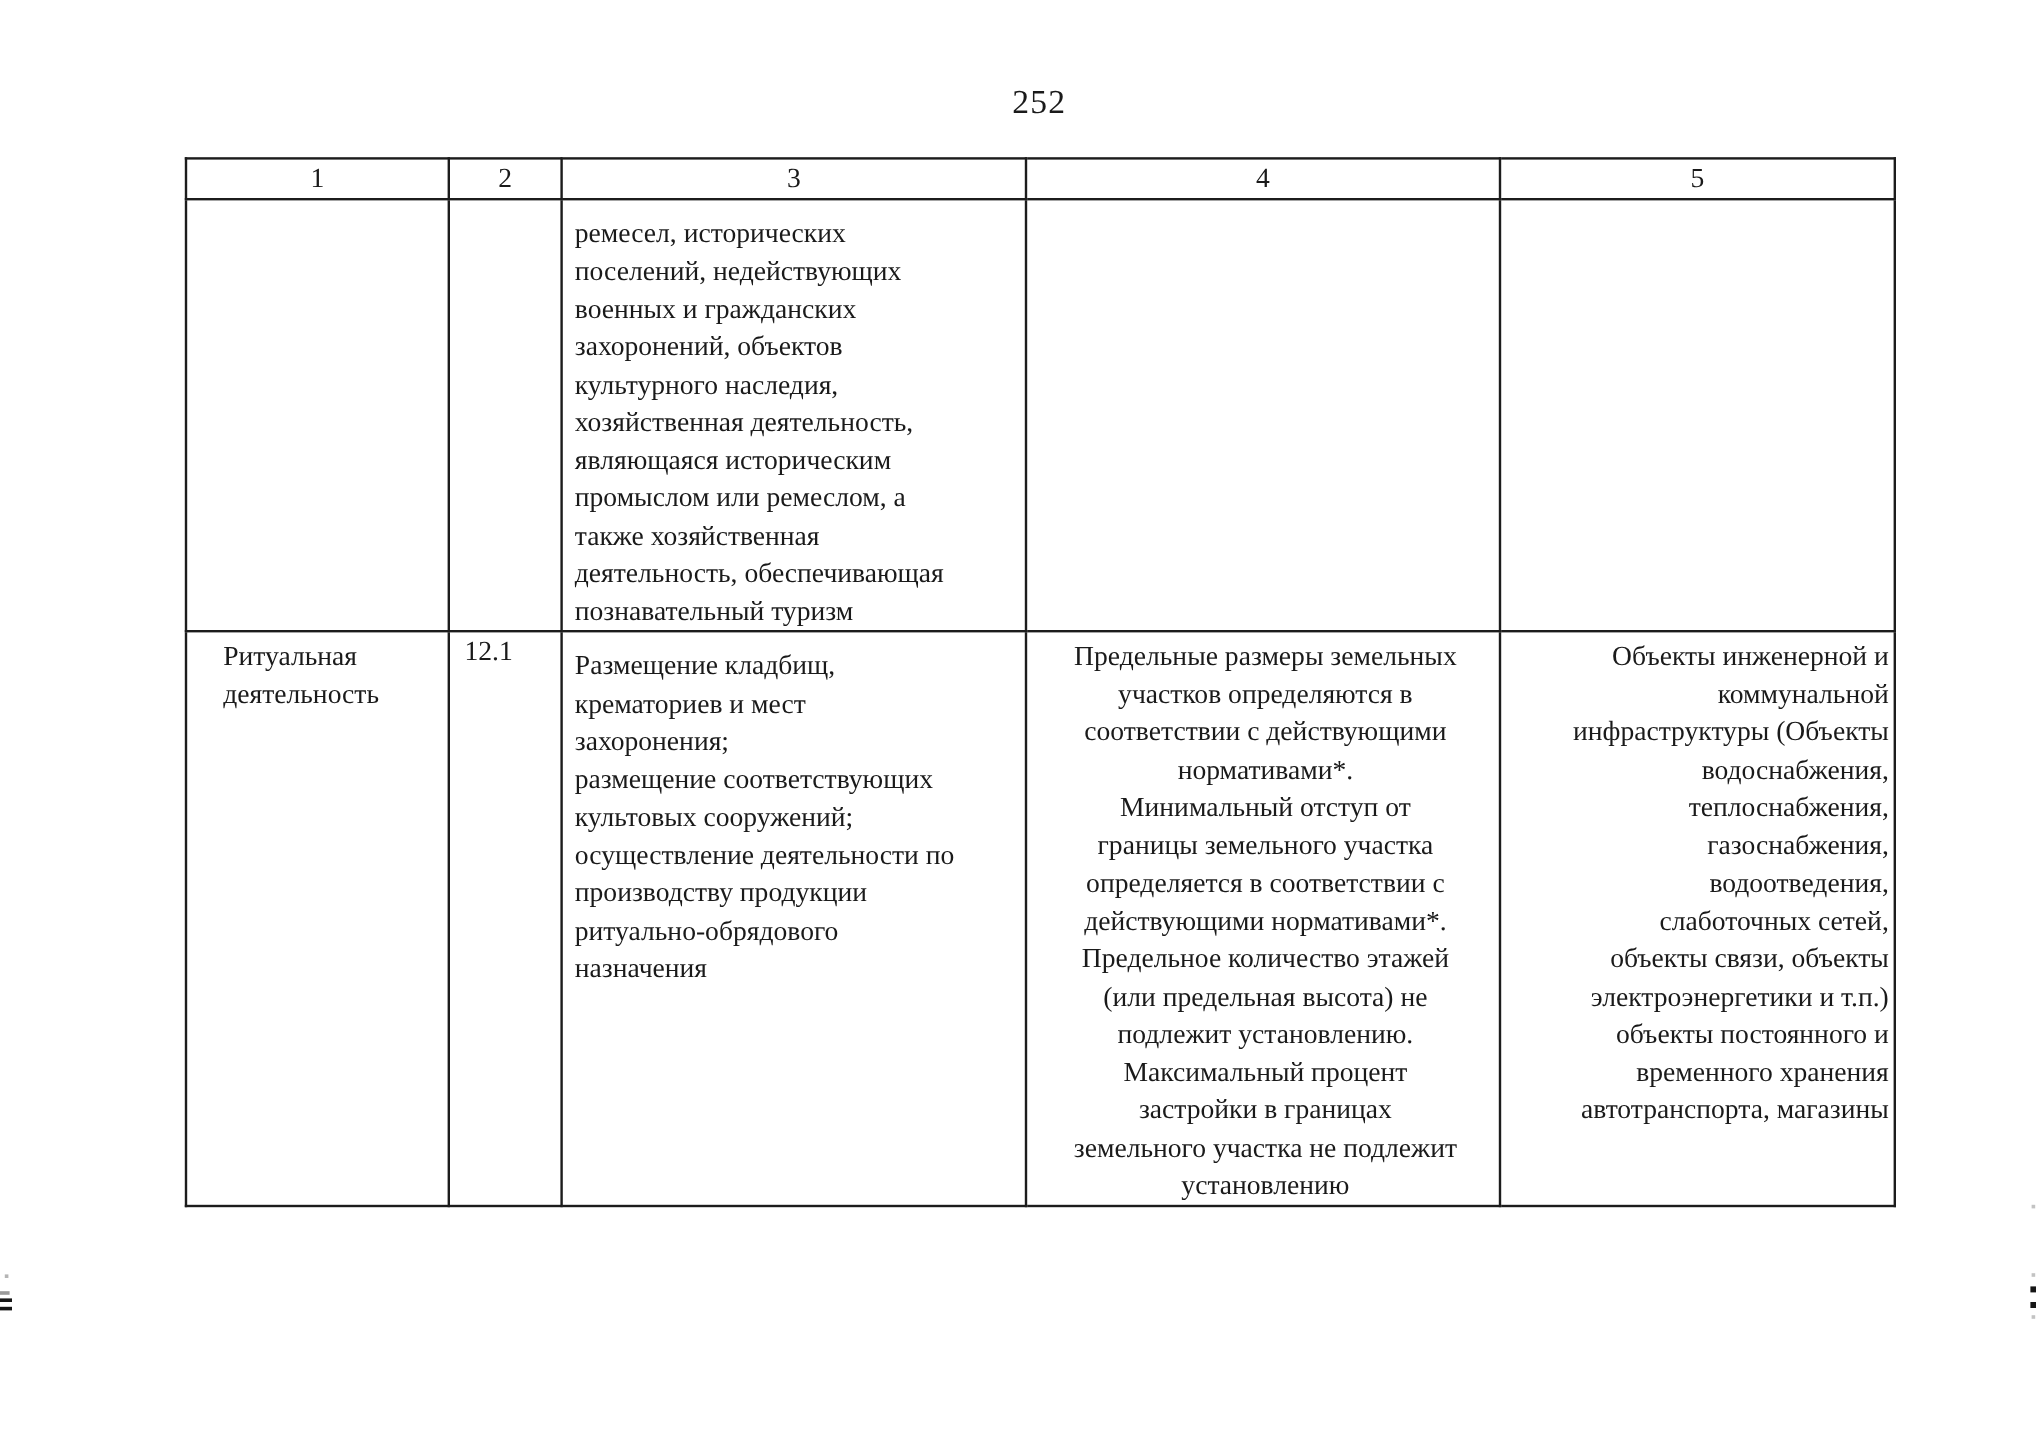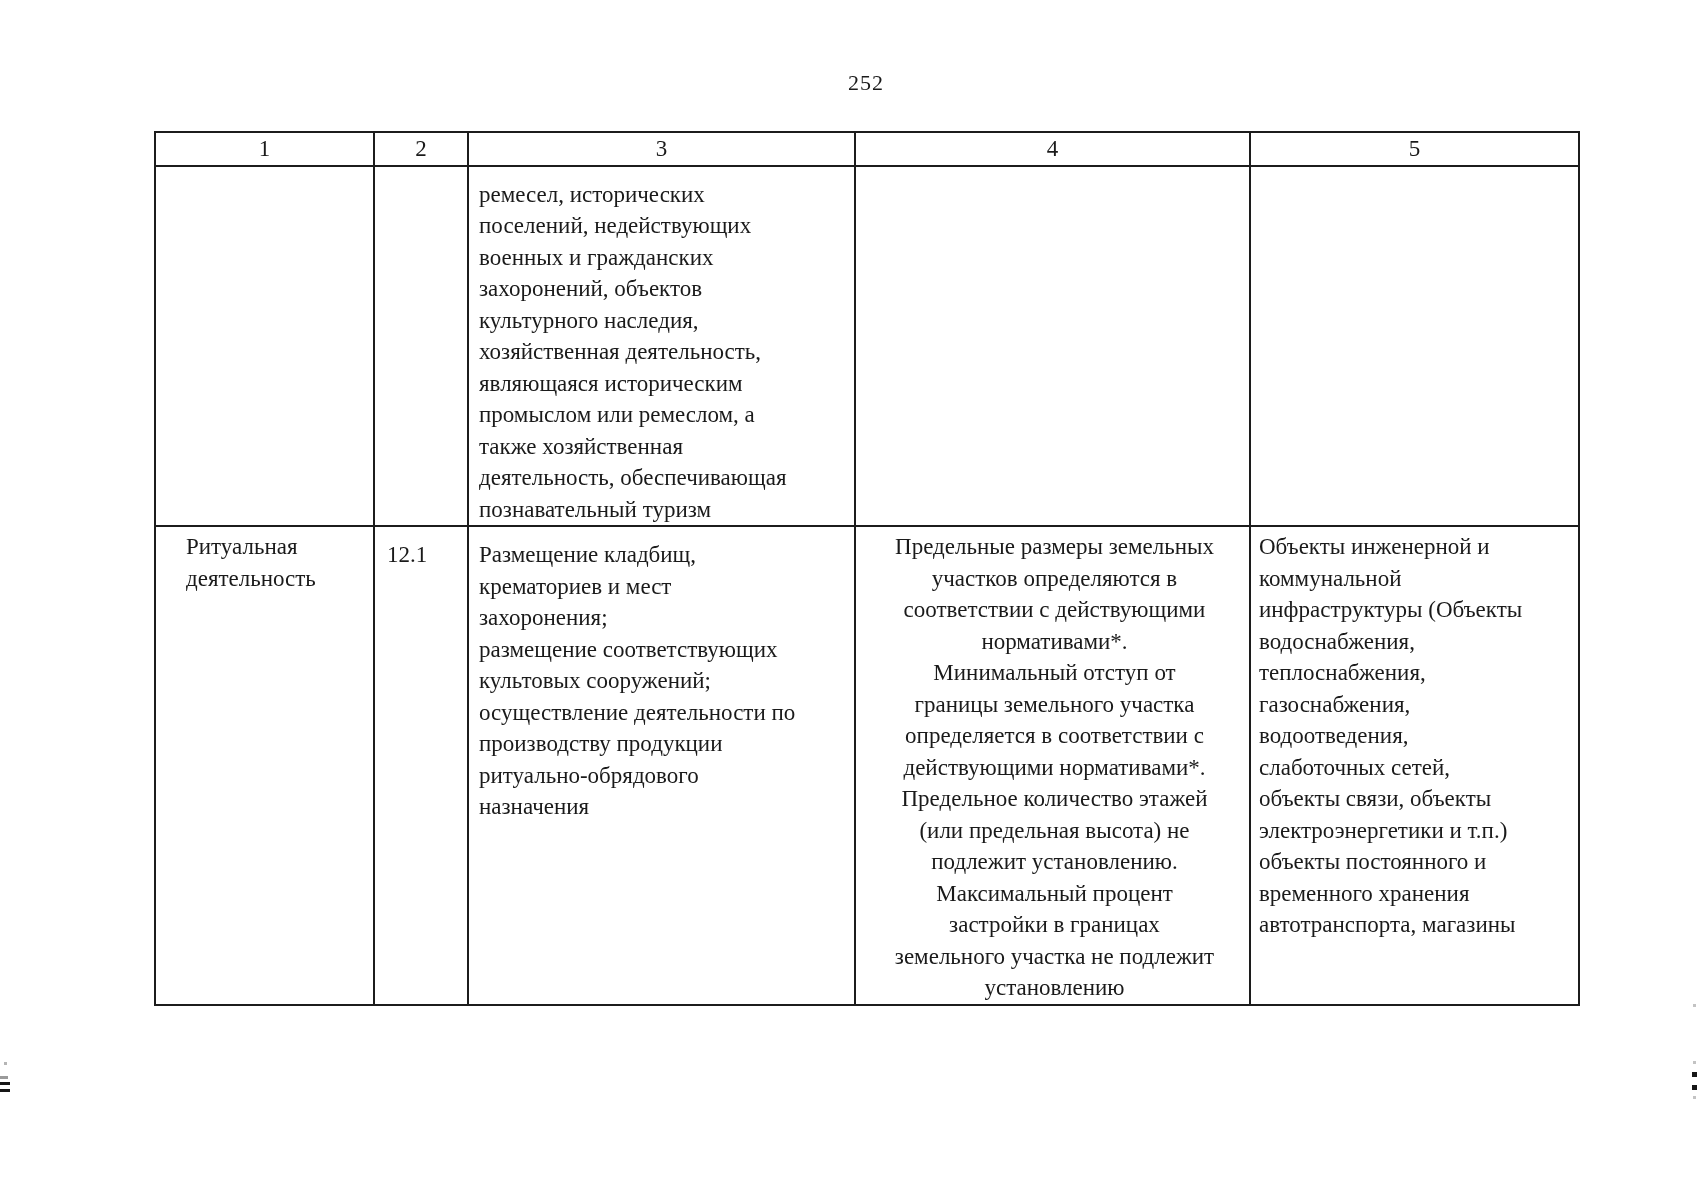--- a/index.html
+++ b/index.html
@@ -11,21 +11,21 @@
     font-family: "Liberation Serif", "DejaVu Serif", serif;
     color: #1a1a1a;
     overflow: hidden;
   }
   .page-number {
     position: absolute;
     top: 70px;
     left: 154px;
     width: 1424px;
     text-align: center;
-    font-size: 22px;
+    font-size: 28px;
     letter-spacing: 1px;
   }
   table.doc-table {
     position: absolute;
     left: 154px;
     top: 131px;
     width: 1424px;
     border-collapse: collapse;
     table-layout: fixed;
     font-size: 23px;
@@ -40,24 +40,24 @@
   }
   table.doc-table th {
     font-weight: normal;
     text-align: center;
     vertical-align: middle;
     height: 28px;
     font-size: 23px;
     padding: 0;
   }
   td.c1 { padding: 4px 6px 0 30px; }
-  td.c2 { padding: 12px 4px 0 12px; }
+  td.c2 { padding: 0 4px 0 12px; }
   td.c3 { padding: 12px 6px 0 10px; }
   td.c4 { padding: 4px 4px 0 8px; text-align: center;  }
-  td.c5 { padding: 4px 4px 0 8px;  }
+  td.c5 { padding: 4px 4px 0 8px; text-align: right;  }
   tr.row-cont  td { height: 342px; }
   tr.row-main  td { height: 449px; }
   .mark { position: absolute; }
   .m-l-dot  { left: 4px;    top: 1062px; width: 3px; height: 3px; background: #b5b5b5; }
   .m-l-1    { left: 0;      top: 1076px; width: 8px; height: 3px; background: #9a9a9a; }
   .m-l-2    { left: 0;      top: 1082px; width: 10px; height: 3px; background: #161616; }
   .m-l-3    { left: 0;      top: 1089px; width: 10px; height: 3px; background: #161616; }
   .m-r-dot1 { left: 1693px; top: 1004px; width: 3px; height: 3px; background: #c3c3c3; }
   .m-r-dot2 { left: 1693px; top: 1061px; width: 3px; height: 3px; background: #c3c3c3; }
   .m-r-1    { left: 1692px; top: 1072px; width: 5px; height: 5px; background: #161616; }

